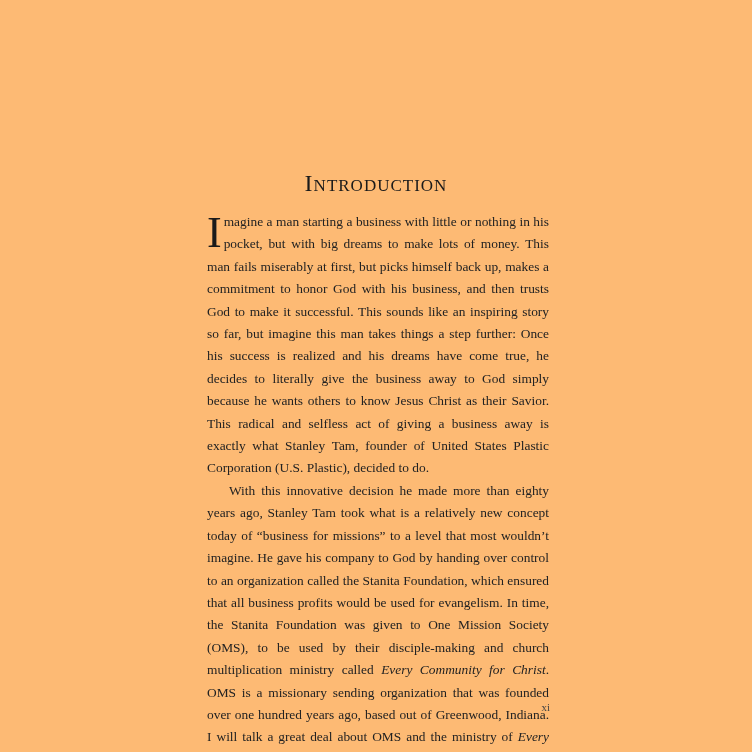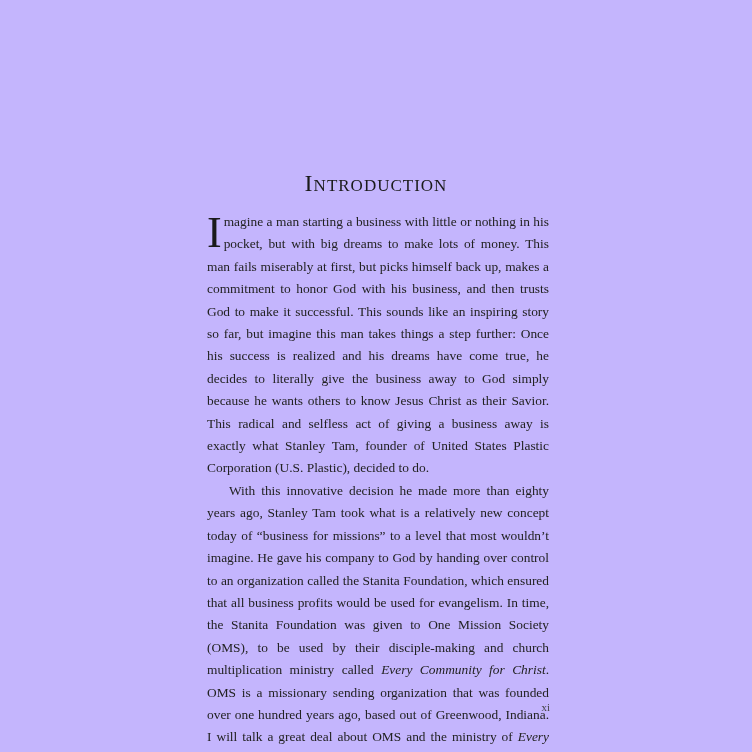--- a/index.html
+++ b/index.html
@@ -1,17 +1,17 @@
 <!DOCTYPE html>
 <html><head>
 <meta charset="utf-8">
 <style>
   html, body { margin: 0; padding: 0; background: #ffffff; }
   body { width: 752px; height: 752px; position: relative; overflow: hidden; }
-  .page { position: absolute; left: 0; top: 0; width: 752px; height: 752px; background: #c4b5fd; }
+  .page { position: absolute; left: 0; top: 0; width: 752px; height: 752px; background: #fdba74; }
   .title {
     position: absolute; left: 0; width: 752px; top: 170px; text-align: center;
     font-family: "Liberation Serif", "DejaVu Serif", serif; font-size: 24px; color: #1a1a1a;
     font-variant: small-caps; letter-spacing: 1px;
   }
   .body {
     position: absolute; left: 207px; width: 342px; top: 211px;
     font-family: "Liberation Serif", "DejaVu Serif", serif; font-size: 13.4px; line-height: 22.4px;
     color: #222; text-align: justify;
   }

